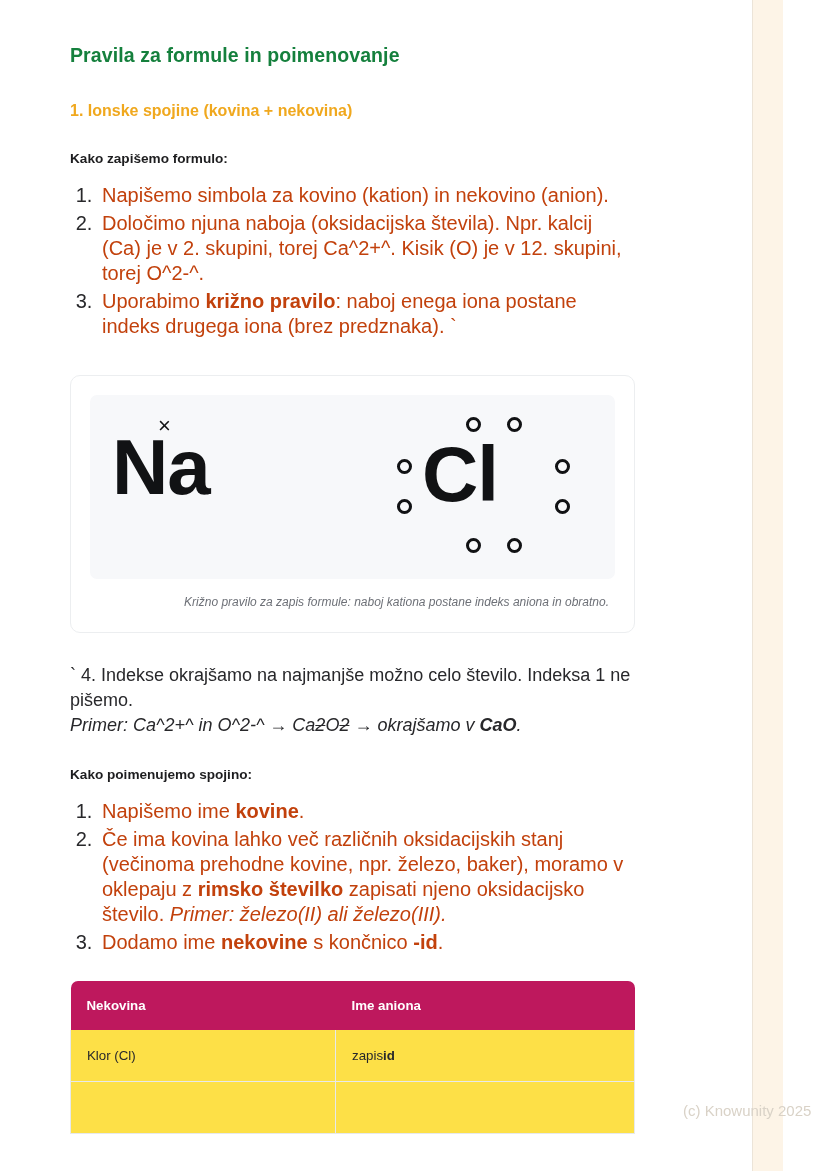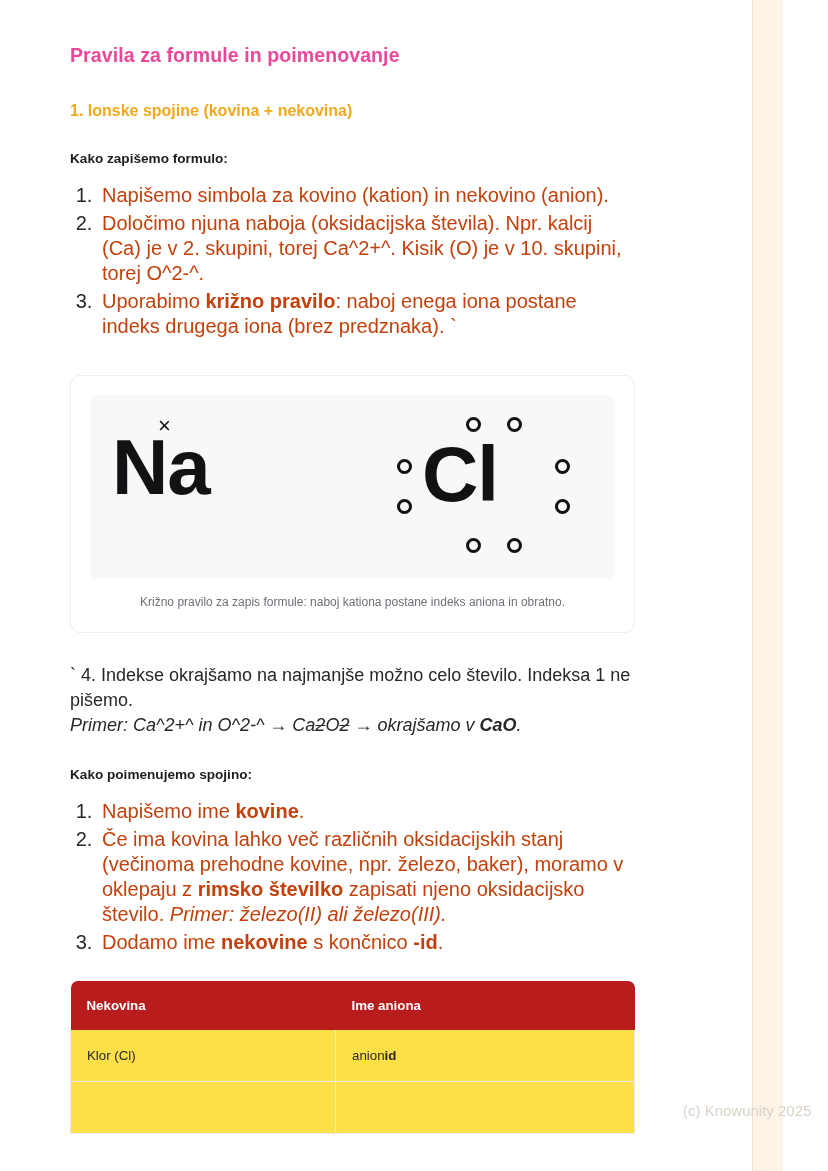--- a/index.html
+++ b/index.html
@@ -56,21 +56,21 @@
   .content {
     position: absolute;
     left: 70px;
     top: 0;
     width: 566px;
   }
 
   h1.doc-title {
     font-size: 19.5px;
     line-height: 26px;
-    color: #ec4899;
+    color: #15803d;
     font-weight: bold;
     margin: 42px 0 0 0;
     letter-spacing: 0.1px;
   }
   h2.section-title {
     font-size: 16px;
     line-height: 22px;
     color: #f0a81e;
     font-weight: bold;
     margin: 32px 0 0 0;
@@ -112,22 +112,23 @@
     height: 184px;
     background: #f7f8fa;
     border-radius: 7px;
     position: relative;
     overflow: hidden;
   }
   .figure-caption {
     margin: 14px 6px 6px 6px;
     font-size: 12px;
     line-height: 19px;
+    font-style: italic;
     color: #6d7077;
-    text-align: center;
+    text-align: right;
   }
 
   
   .na-label {
     position: absolute;
     left: 22px;
     top: 33px;
     font-size: 78px;
     line-height: 78px;
     font-weight: bold;
@@ -172,21 +173,21 @@
 
   
   table.anion-table {
     margin: 26px 0 0 0;
     width: 565px;
     border-collapse: collapse;
     font-size: 13.3px;
     table-layout: fixed;
   }
   table.anion-table th {
-    background: #b91c1c;
+    background: #be185d;
     color: #ffffff;
     text-align: left;
     font-weight: bold;
     padding: 17px 16px;
     font-size: 13.3px;
     border: none;
   }
   table.anion-table th:first-child { border-top-left-radius: 7px; width: 265px; }
   table.anion-table th:last-child  { border-top-right-radius: 7px; }
   table.anion-table td {
@@ -221,21 +222,21 @@
   <div class="content">
 
     <h1 class="doc-title">Pravila za formule in poimenovanje</h1>
 
     <h2 class="section-title">1. Ionske spojine (kovina + nekovina)</h2>
 
     <h3 class="sub-head">Kako zapišemo formulo:</h3>
 
     <ol class="steps" id="steps-formula">
         <li><span>Napišemo simbola za kovino (kation) in nekovino (anion).</span></li>
-        <li><span>Določimo njuna naboja (oksidacijska števila). Npr. kalcij (Ca) je v 2. skupini, torej Ca^2+^. Kisik (O) je v 10. skupini, torej O^2-^.</span></li>
+        <li><span>Določimo njuna naboja (oksidacijska števila). Npr. kalcij (Ca) je v 2. skupini, torej Ca^2+^. Kisik (O) je v 12. skupini, torej O^2-^.</span></li>
         <li><span>Uporabimo </span><span class="bold">križno pravilo</span><span>: naboj enega iona postane indeks drugega iona (brez predznaka). `</span></li>
       </ol>
 
     <div class="figure-card">
       <div class="figure-img">
         <div class="na-x">×</div>
         <div class="na-label">Na</div>
         <div class="cl-label">Cl</div>
 
         <div class="dot" style="left:307px; top:64px;"></div>
@@ -266,21 +267,21 @@
     <table class="anion-table">
       <thead>
         <tr>
           <th>Nekovina</th>
           <th>Ime aniona</th>
         </tr>
       </thead>
       <tbody id="table-body">
           <tr>
             <td><span>Klor (Cl)</span></td>
-            <td><span>anion</span><span class="bold">id</span></td>
+            <td><span>zapis</span><span class="bold">id</span></td>
           </tr>
           <tr>
             <td class="empty">&nbsp;</td>
             <td class="empty">&nbsp;</td>
           </tr>
         </tbody>
     </table>
 
   </div>
 

